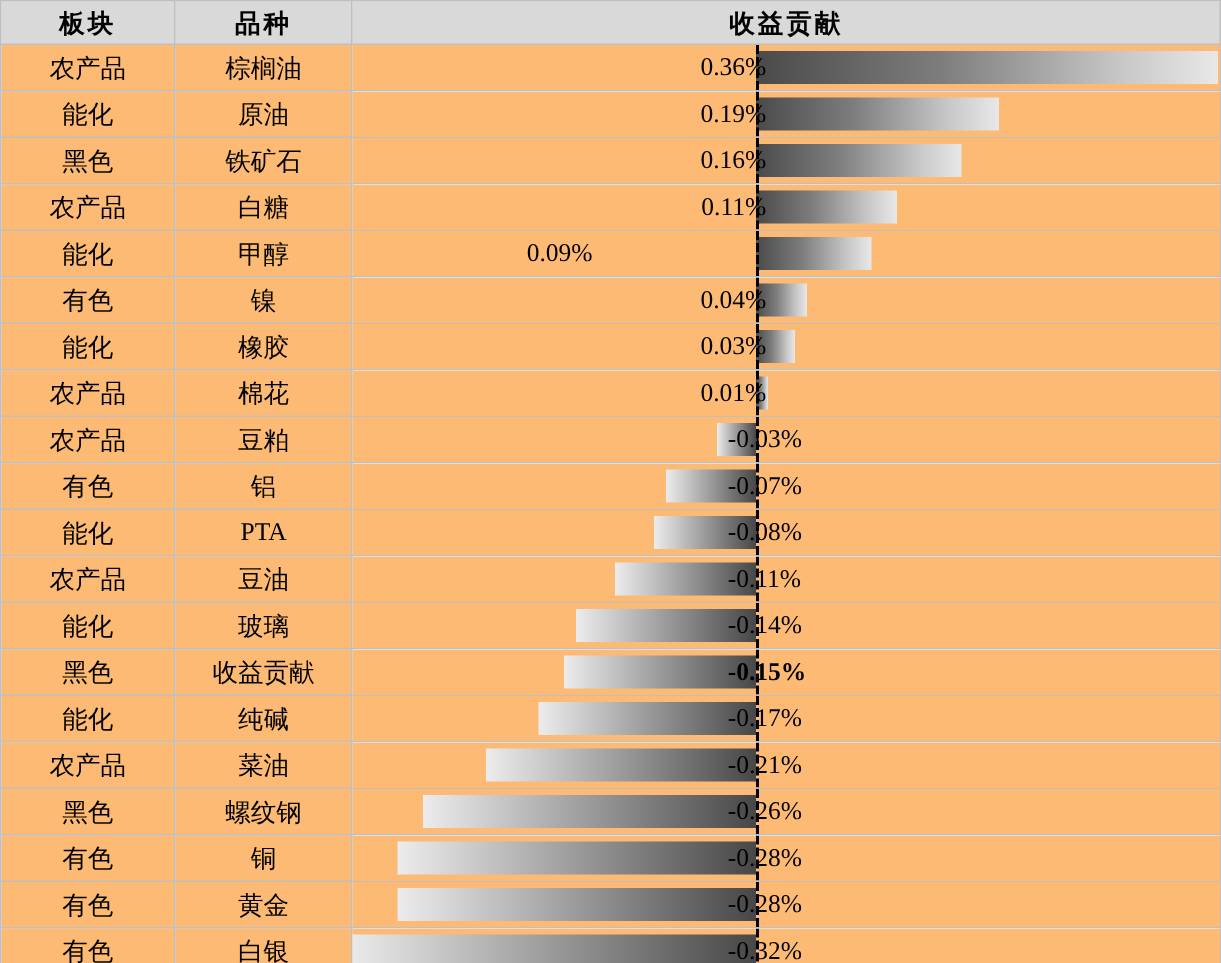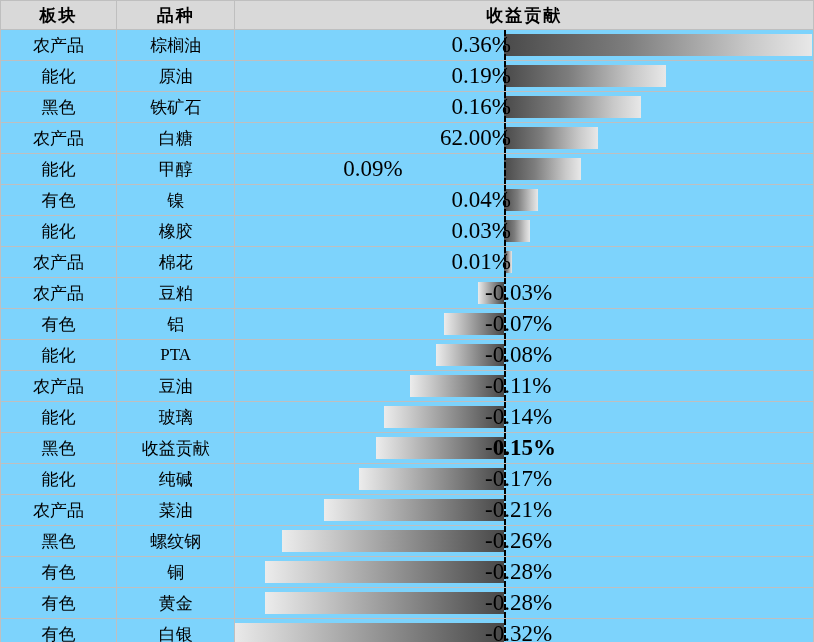--- a/index.html
+++ b/index.html
@@ -42,21 +42,21 @@
   }
   .col-sector { width: 116px; }
   .col-product { width: 118px; }
   .col-chart { width: 578px; }
 
   .data-row td {
     height: 30px;
     font-size: 17px;
     text-align: center;
     vertical-align: middle;
-    background: #7dd3fc;
+    background: #fdba74;
   }
   td.cell-chart {
     position: relative;
     padding: 0;
     overflow: hidden;
   }
   .bar-area {
     position: relative;
     width: 100%;
     height: 30px;
@@ -79,21 +79,21 @@
     background: linear-gradient(to right, #4a4a4a 0%, #7d7d7d 40%, #c9c9c9 80%, #e8e8e8 100%);
   }
   .bar.neg {
     background: linear-gradient(to right, #ececec 0%, #cccccc 20%, #8a8a8a 60%, #474747 100%);
   }
   .bar-label {
     position: absolute;
     top: 0;
     height: 30px;
     line-height: 30px;
-    font-size: 23px;
+    font-size: 17px;
     z-index: 8;
     white-space: nowrap;
   }
   .bar-label.pos { text-align: right; }
   .bar-label.neg { text-align: left; }
 </style>
 </head>
 <body>
 
 <div id="sheet">
@@ -144,21 +144,21 @@
             </div>
           </td>
         </tr>
         <tr class="data-row">
           <td>农产品</td>
           <td>白糖</td>
           <td class="cell-chart">
             <div class="bar-area">
               <div class="bar pos" style="left: 46.5%; width: 16.28%;"></div>
               <div class="zero-line" style="left: 46.5%;"></div>
-              <div class="bar-label pos" style="left: 0%; width: 47.7%; padding-right: 2px;">62.00%</div>
+              <div class="bar-label pos" style="left: 0%; width: 47.7%; padding-right: 2px;">0.11%</div>
             </div>
           </td>
         </tr>
         <tr class="data-row">
           <td>能化</td>
           <td>甲醇</td>
           <td class="cell-chart">
             <div class="bar-area">
               <div class="bar pos" style="left: 46.5%; width: 13.32%;"></div>
               <div class="zero-line" style="left: 46.5%;"></div>

